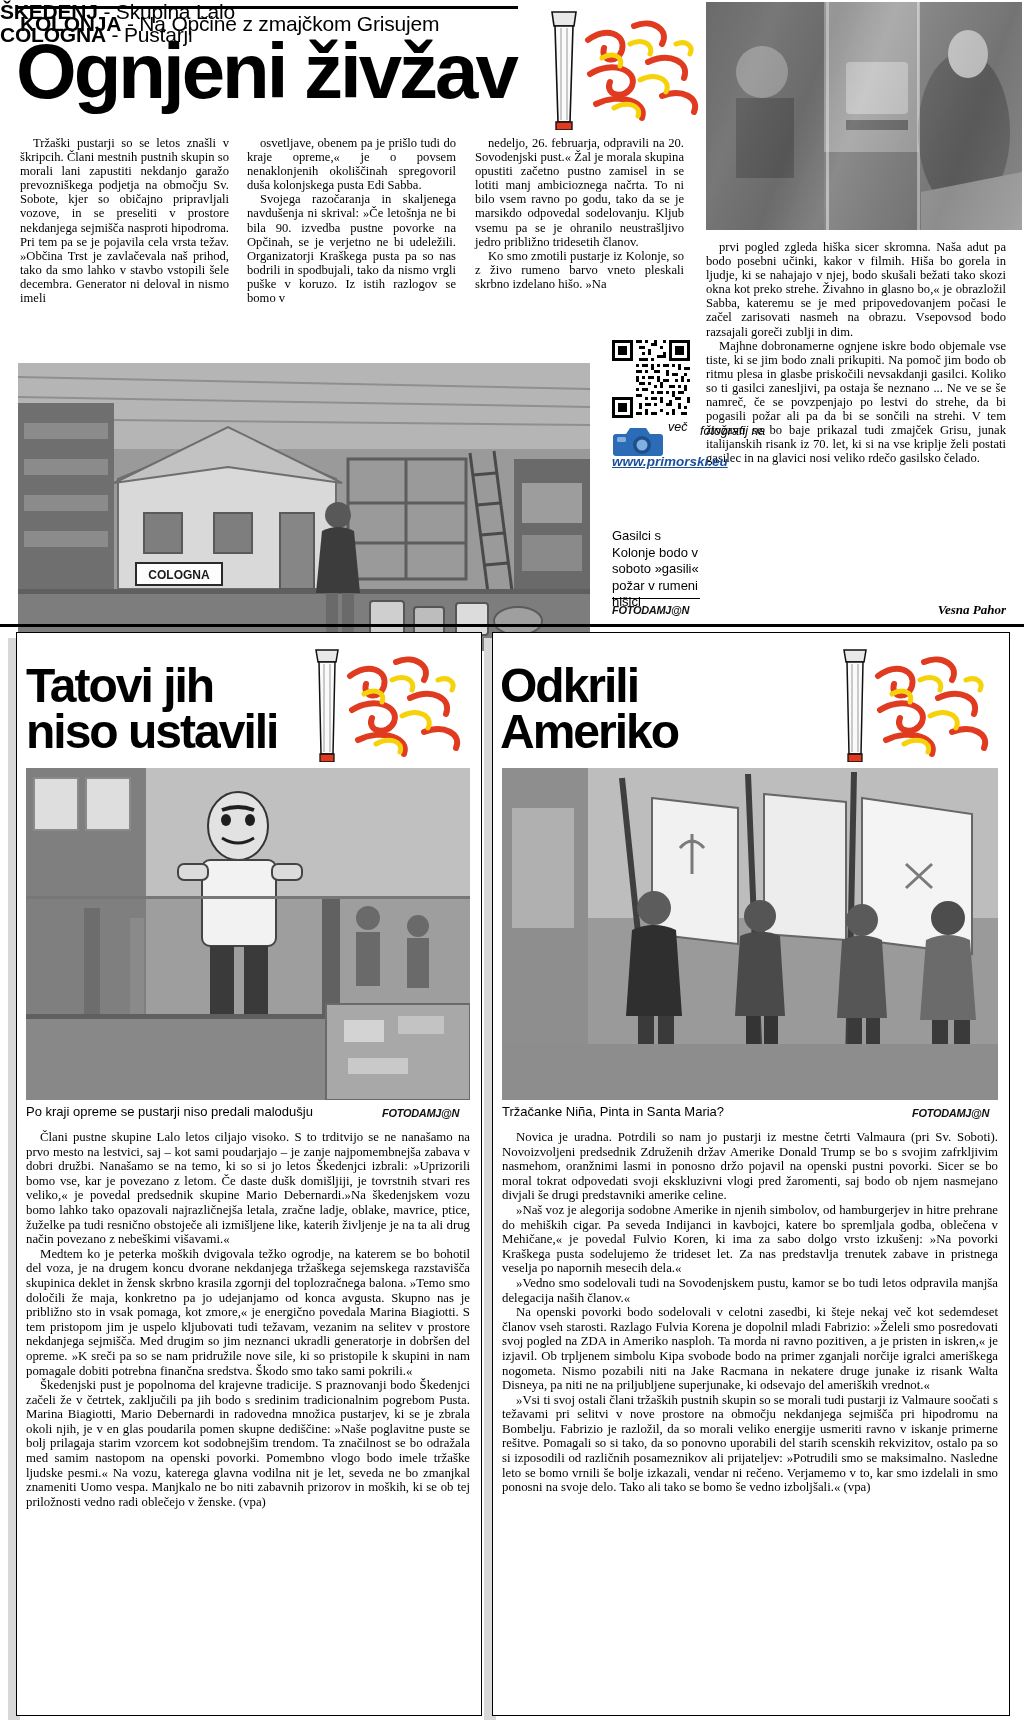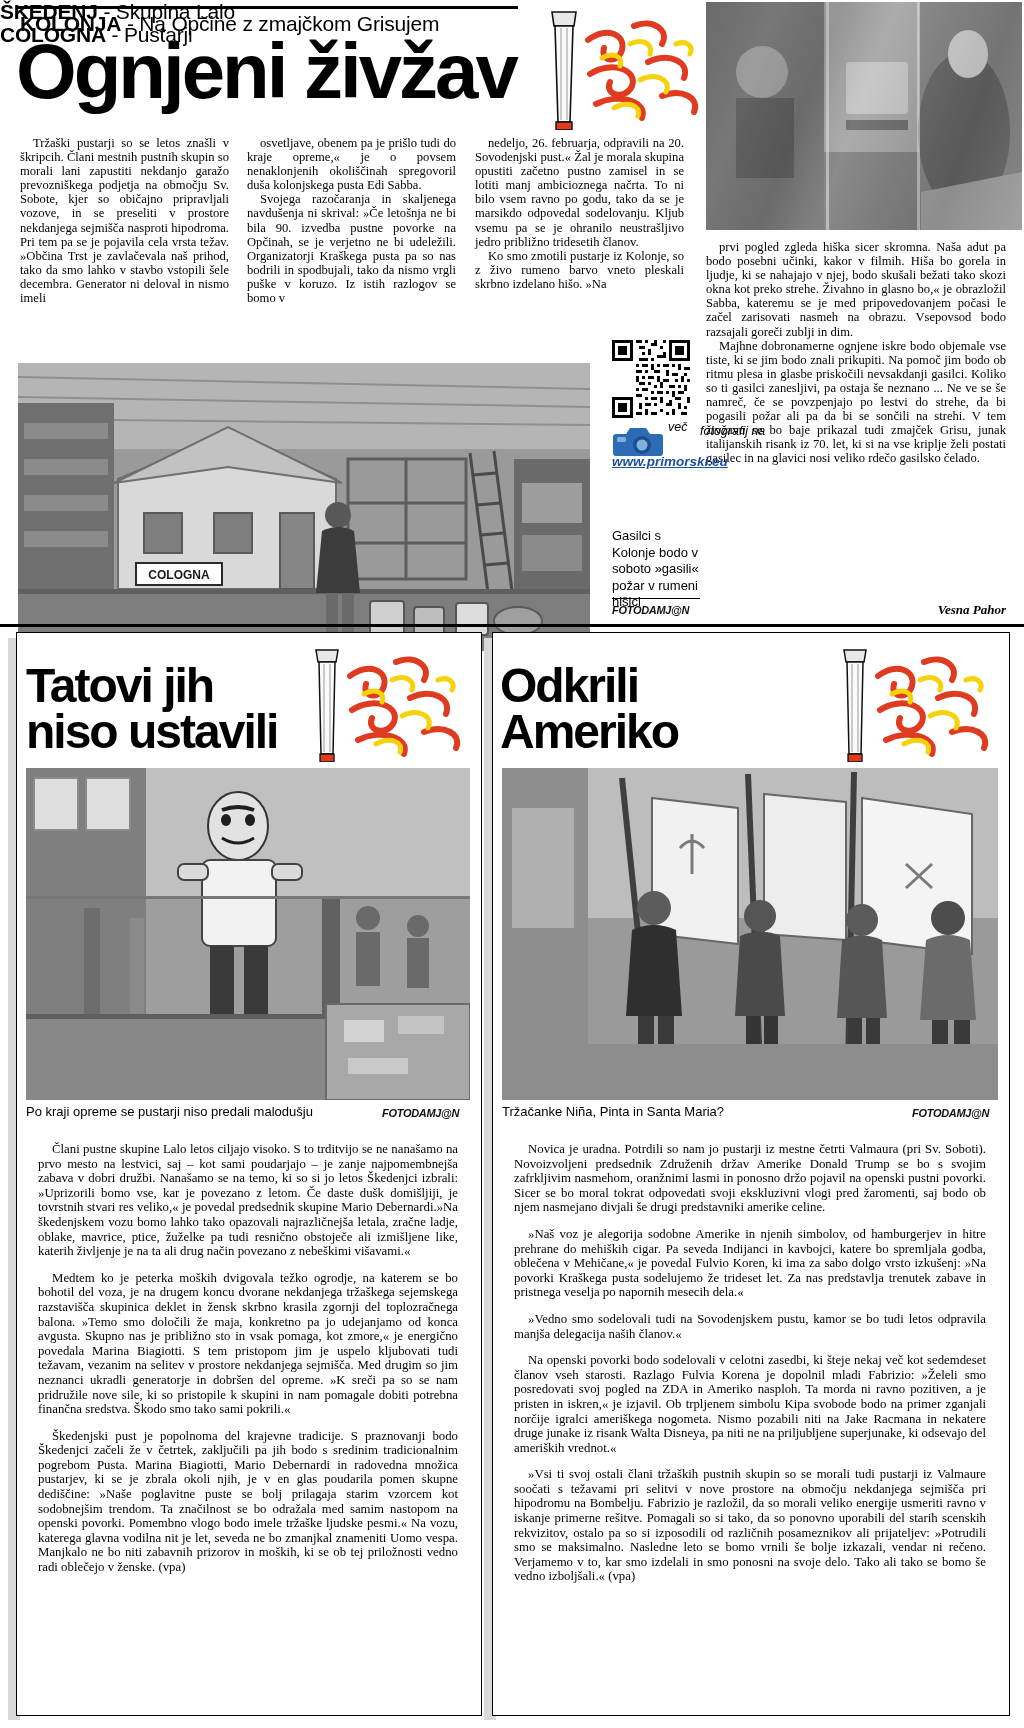--- a/index.html
+++ b/index.html
@@ -97,21 +97,21 @@
 
   
   .col2 {
     position: absolute;
     font-family: "Liberation Serif", serif;
     font-size: 12.8px;
     line-height: 14.6px;
     text-align: justify;
     hyphens: auto;
   }
-  .col2 p { margin: 12px; text-indent: 14px; }
+  .col2 p { margin: 0; text-indent: 14px; }
 
   
   .caption {
     position: absolute;
     font-family: "Liberation Sans", sans-serif;
     font-size: 13px;
     line-height: 16px;
     color: #000;
   }
   .credit {

